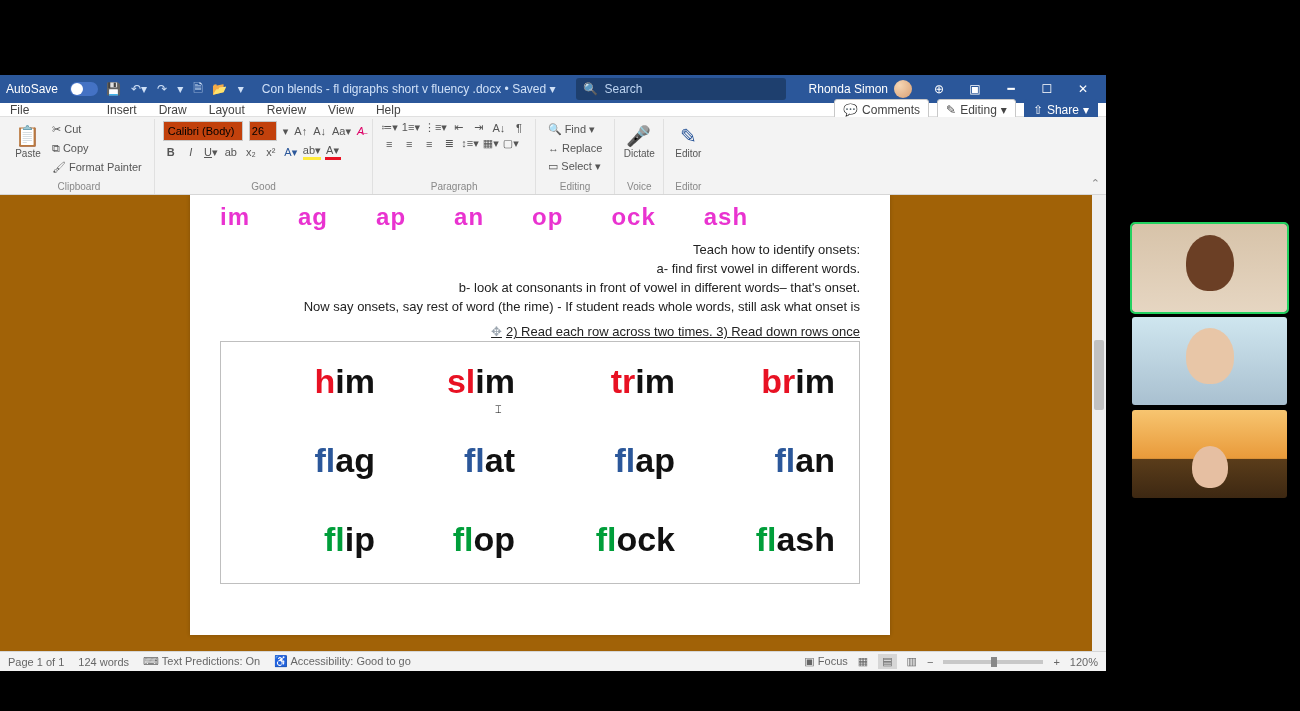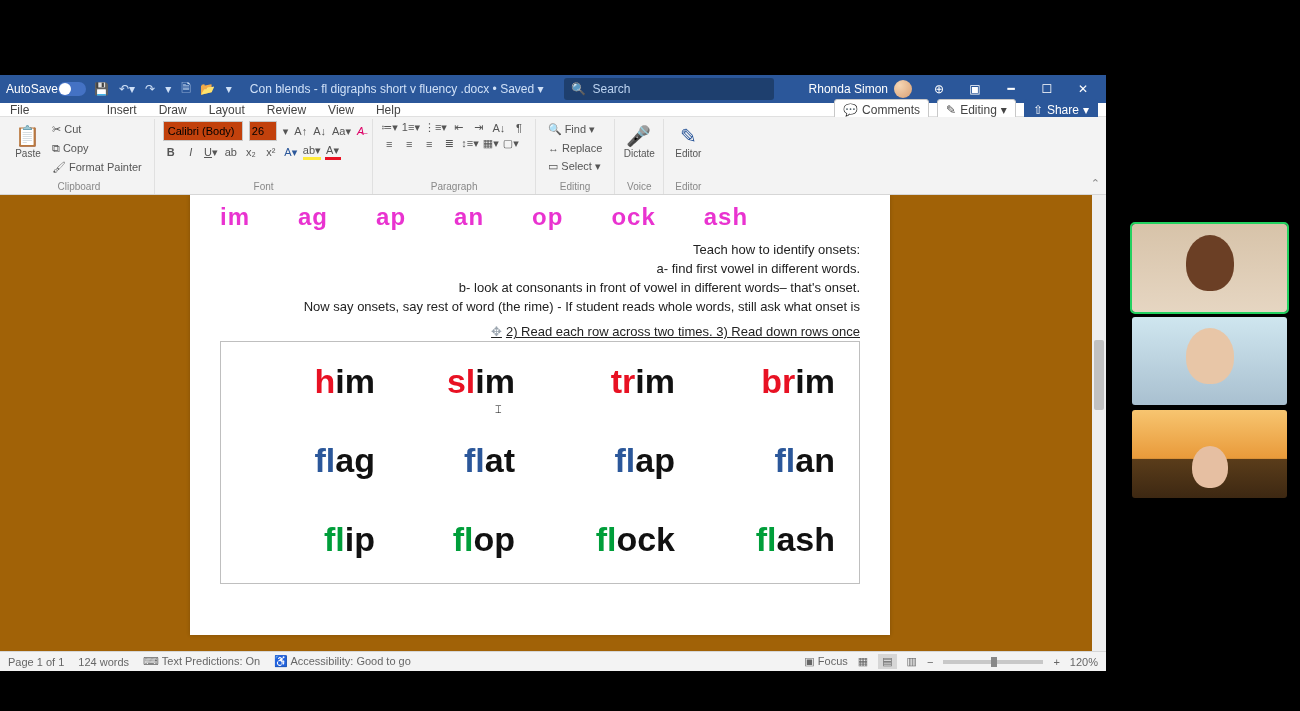--- a/index.html
+++ b/index.html
@@ -2,21 +2,21 @@
 <html><head>
 <meta charset="utf-8">
 <style>
   * { box-sizing: border-box; }
   html, body { margin: 0; padding: 0; }
   body { width: 1300px; height: 711px; background: #000; font-family: "Segoe UI", Arial, sans-serif; font-size: 12px; color: #333; position: relative; overflow: hidden; }
 
   .word-window { position: absolute; left: 0; top: 75px; width: 1106px; height: 596px; background: #fff; display: flex; flex-direction: column; box-shadow: 0 0 4px rgba(0,0,0,0.3); }
 
   .title-bar { height: 28px; background: #2b579a; color: #fff; display: flex; align-items: center; padding: 0 6px; font-size: 12px; }
-  .autosave { display: flex; align-items: center; gap: 0; margin-right: 8px; }
+  .autosave { display: flex; align-items: center; gap: 12px; margin-right: 8px; }
   .autosave-toggle { width: 28px; height: 14px; background: #4472c4; border-radius: 7px; position: relative; display: inline-block; }
   .autosave-toggle::after { content:""; position:absolute; left:1px; top:1px; width:12px; height:12px; background:#fff; border-radius:50%; }
   .qat { display: flex; align-items: center; gap: 10px; margin-right: 18px; color:#cfe0f7;}
   .qat span { cursor: default; }
   .title-text { flex:0 0 auto; margin-right: 10px; color: #cfe0f7;}
   .search-box { flex: 0 0 210px; height: 22px; background: #1e3f6e; border-radius: 3px; display:flex; align-items:center; padding:0 8px; color:#bcd3f0; margin-left: 10px; }
   .search-box .mag { margin-right: 6px; }
   .spacer { flex: 1; }
   .user-area { display:flex; align-items:center; gap:6px; margin: 0 10px;}
   .avatar { width:18px; height:18px; border-radius:50%; background: radial-gradient(circle at 30% 30%, #f6d6b4, #d9a074); }
@@ -158,21 +158,21 @@
         <span><b>B</b></span>
         <span><i>I</i></span>
         <span><u>U</u>▾</span>
         <span>ab</span>
         <span>x₂</span>
         <span>x²</span>
         <span style="color:#2b579a;">A▾</span>
         <span style="border-bottom:3px solid #ffeb3b;">ab▾</span>
         <span style="border-bottom:3px solid #e81123;">A▾</span>
       </div>
-      <div class="label">Font</div>
+      <div class="label">Good</div>
     </div>
 
     <div class="ribbon-group">
       <div class="ribbon-row ribbon-icons">
         <span>≔▾</span>
         <span>1≡▾</span>
         <span>⋮≡▾</span>
         <span>⇤</span>
         <span>⇥</span>
         <span>A↓</span>

